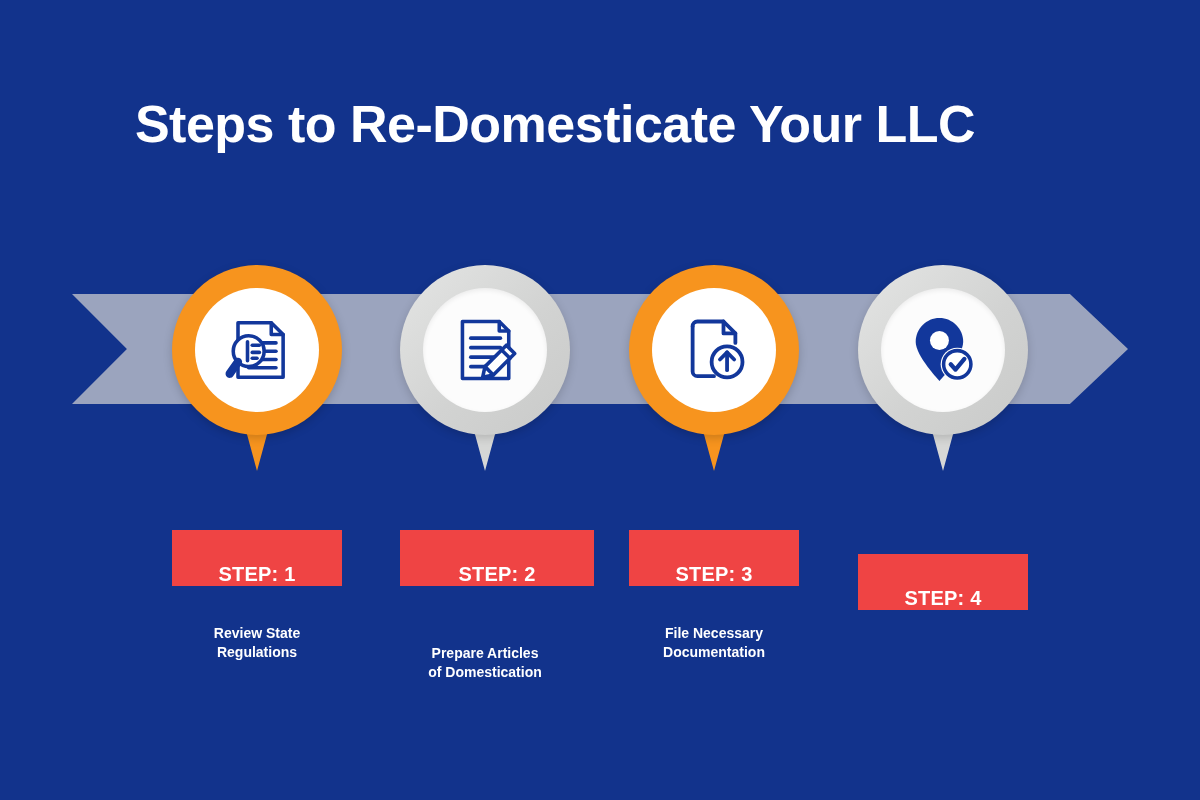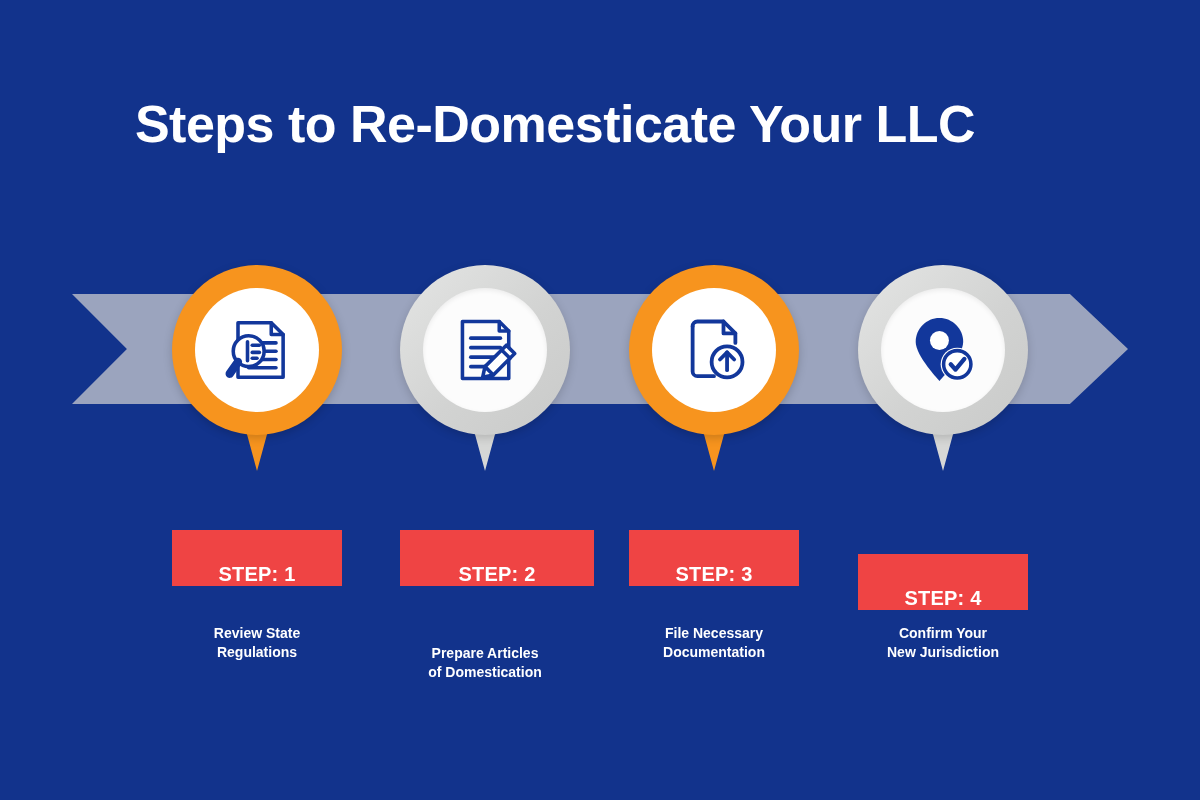--- a/index.html
+++ b/index.html
@@ -258,16 +258,14 @@
   <div class="step-chip" style="left:858px; width:170px;margin-top:24px;">
     <span class="step-chip-label">STEP: 4</span>
   </div>
 
   <div class="step-caption" style="left:147px; width:220px;">Review State
 Regulations</div>
   <div class="step-caption" style="left:370px; width:230px;margin-top:20px;">Prepare Articles
 of Domestication</div>
   <div class="step-caption" style="left:604px; width:220px;">File Necessary
 Documentation</div>
-  <div class="step-caption" style="left:828px; width:230px;">Confirm Your
-New Jurisdiction</div>
 
 </div>
 
 </body></html>

